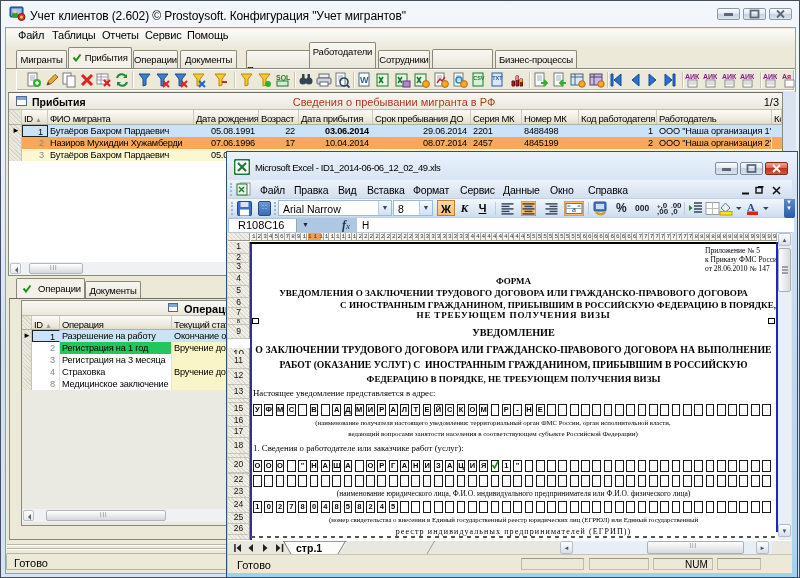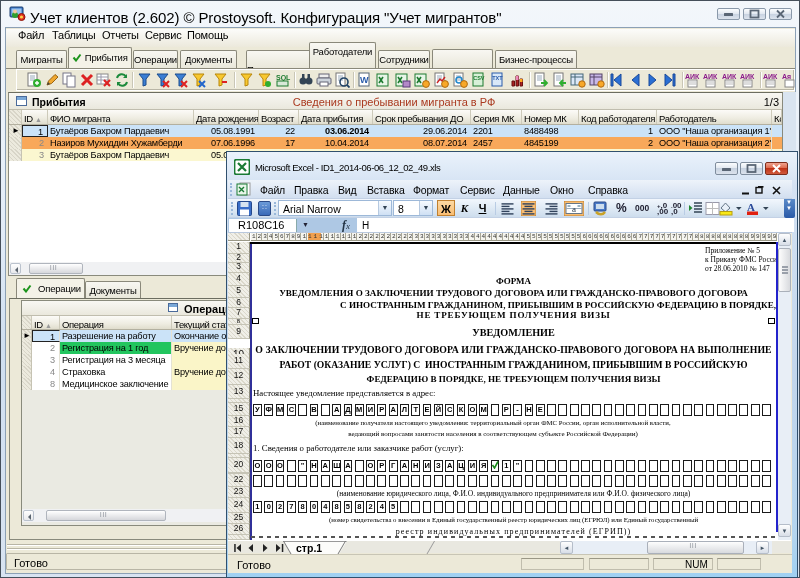--- a/index.html
+++ b/index.html
@@ -60,21 +60,21 @@
 
 <div id="mainwin">
 <svg class="abs" style="left:8px;top:5px" width="17" height="16" viewBox="0 0 17 16">
 <rect x="1" y="1" width="13" height="10" rx="1" fill="#3a76c8" stroke="#1d3e6e"></rect>
 <rect x="2.5" y="2.5" width="10" height="7" fill="#9cc4ee"></rect>
 <circle cx="6" cy="9" r="3" fill="#2f9e2f"></circle>
 <circle cx="6" cy="5.5" r="2" fill="#f0c8a0"></circle>
 <circle cx="12.5" cy="11" r="3.5" fill="#e03020" stroke="#8d1408"></circle>
 <circle cx="12.5" cy="11" r="1.6" fill="#ffd24a"></circle>
 </svg>
-<span class="abs nw" style="left:29px;top:8px;font-size:15px;letter-spacing:-0.1px">Учет клиентов (2.602) © Prostoysoft. Конфигурация "Учет мигрантов"</span>
+<span class="abs nw" style="left:29px;top:8px;font-size:12px;letter-spacing:-0.1px">Учет клиентов (2.602) © Prostoysoft. Конфигурация "Учет мигрантов"</span>
 <div class="capbtn" style="left:716px">
         <svg width="21" height="10" viewBox="0 0 21 10">
           <rect x="6" y="4" width="9" height="3" rx="0.5" fill="#5a6675"></rect>
         </svg>
       </div>
 <div class="capbtn" style="left:742px">
         <svg width="21" height="10" viewBox="0 0 21 10">
           <rect x="6.5" y="1.5" width="8" height="7" fill="none" stroke="#5a6675" stroke-width="1.8"></rect>
         </svg>
       </div>

